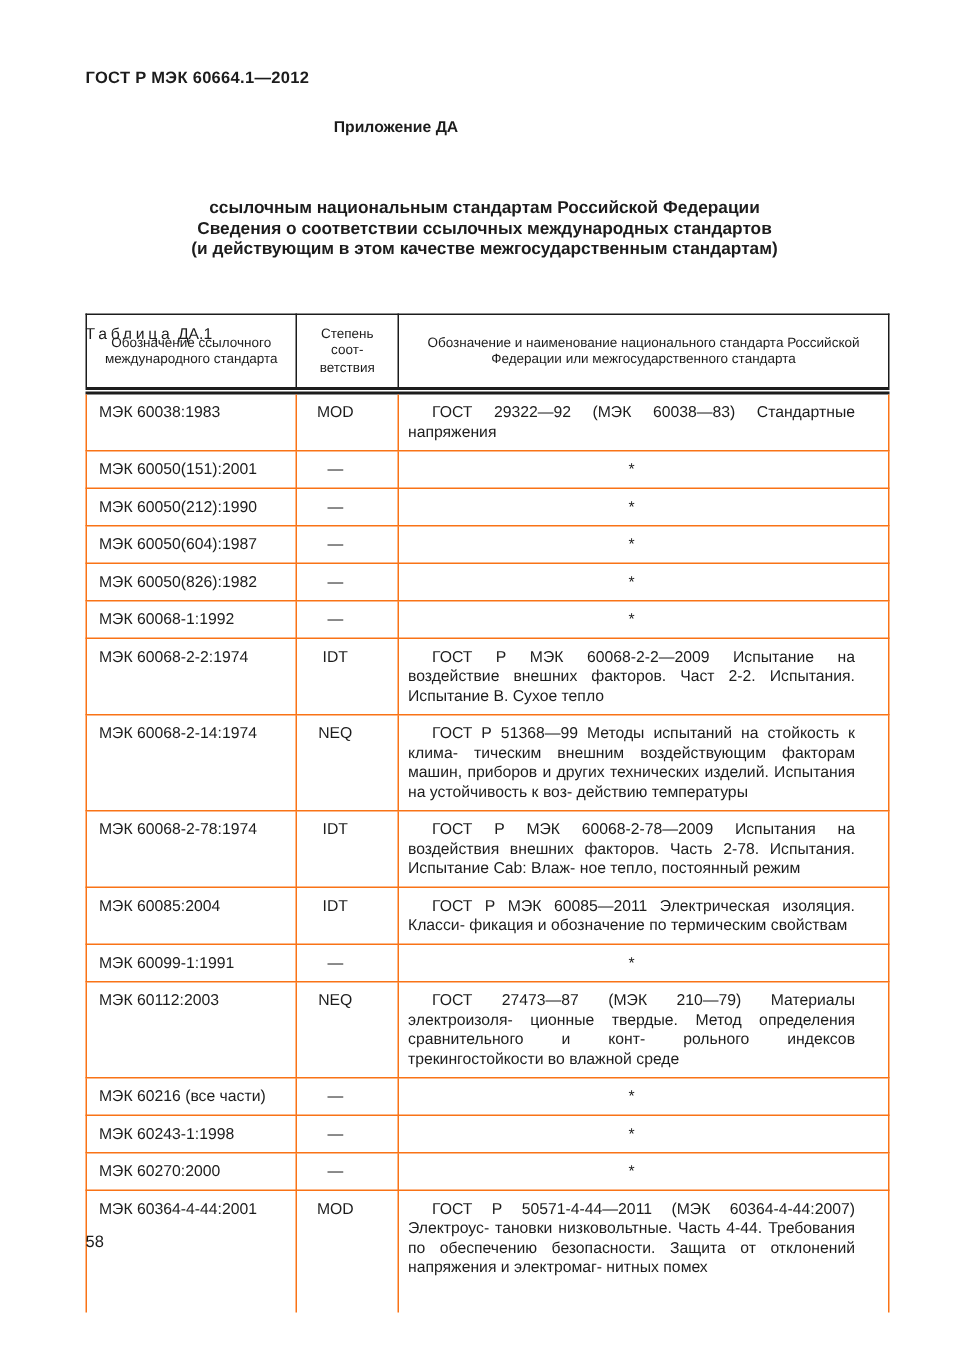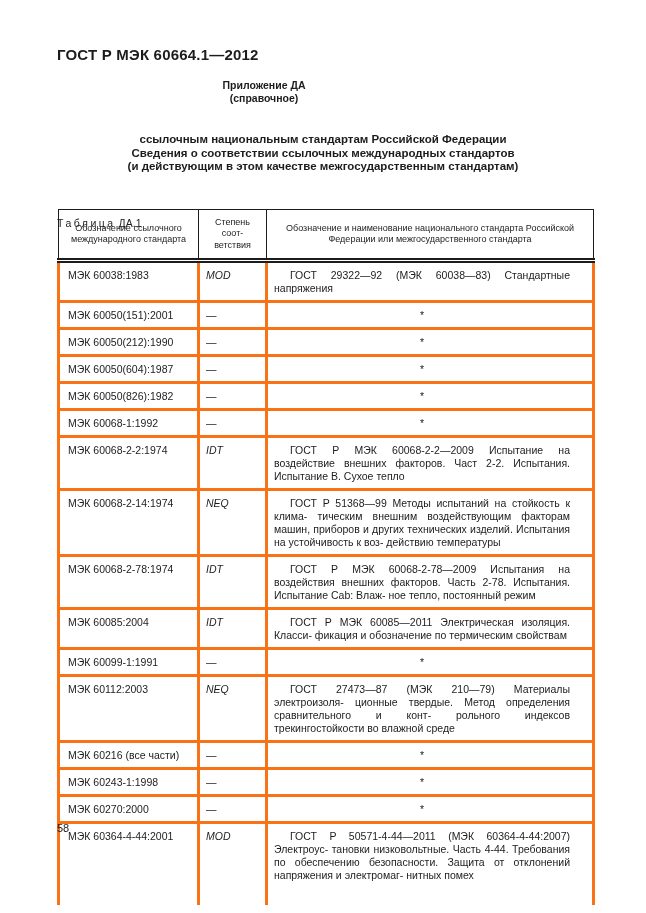--- a/index.html
+++ b/index.html
@@ -13,21 +13,21 @@
     height: 913px;
     background: #ffffff;
     color: #1c1c1c;
     font-family: "Liberation Sans", sans-serif;
     overflow: hidden;
   }
   .doc-code {
     position: absolute;
     left: 57px;
     top: 46px;
-    font-size: 15px;
+    font-size: 11px;
     font-weight: bold;
     letter-spacing: 0.2px;
   }
   .appendix-block {
     position: absolute;
     left: 0;
     top: 79px;
     width: 528px;
     text-align: center;
     font-size: 10.5px;
@@ -71,37 +71,36 @@
     border-bottom: 5px double #1c1c1c;
     font-weight: normal;
     font-size: 9px;
     line-height: 11.5px;
     text-align: center;
     vertical-align: middle;
     height: 44px;
     padding: 2px 6px;
   }
   .std-table td {
-    border: 3px solid #f97316;
+    border: 1px solid #f97316;
     vertical-align: top;
     padding: 6px 22px 5px 6px;
     line-height: 13px;
   }
   .std-table tbody tr:last-child td {
     border-bottom: none;
     margin-top: 31px;
   }
   td.ref-cell {
     padding-left: 8px;
     white-space: nowrap;
     overflow: hidden;
   }
   td.degree-cell {
-    text-align: left;
-    font-style: italic;
+    text-align: center;
   }
   td.national-cell.cell-justify {
     text-align: justify;
     text-indent: 16px;
   }
   td.national-cell.cell-center {
     text-align: center;
   }
   tr.row-tall td {
     height: 70px;
@@ -116,21 +115,20 @@
 </style>
 </head>
 <body>
 
 <div class="page">
 
   <div class="doc-code">ГОСТ Р МЭК 60664.1—2012</div>
 
   <div class="appendix-block">
     <div>Приложение ДА</div>
-    <div>(справочное)</div>
   </div>
 
   <div class="main-title">
     <div>ссылочным национальным стандартам Российской Федерации</div>
     <div>Сведения о соответствии ссылочных международных стандартов</div>
     <div>(и действующим в этом качестве межгосударственным стандартам)</div>
   </div>
 
   <div class="table-caption">
     <span class="spaced">Таблица</span>

